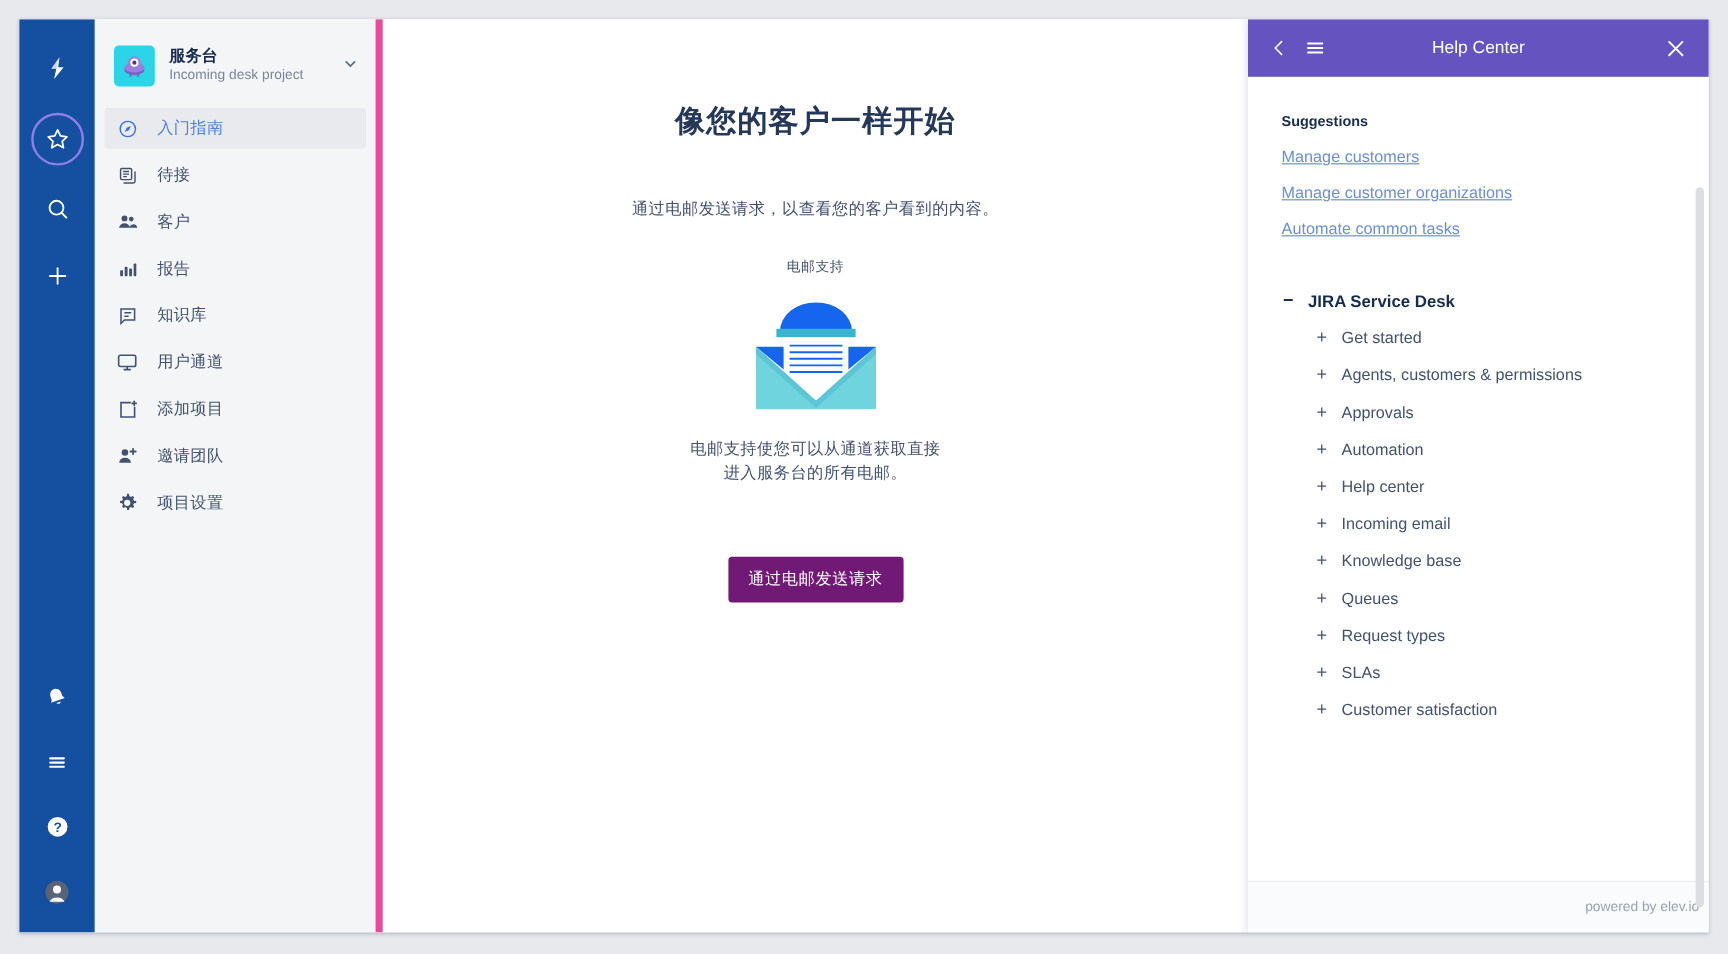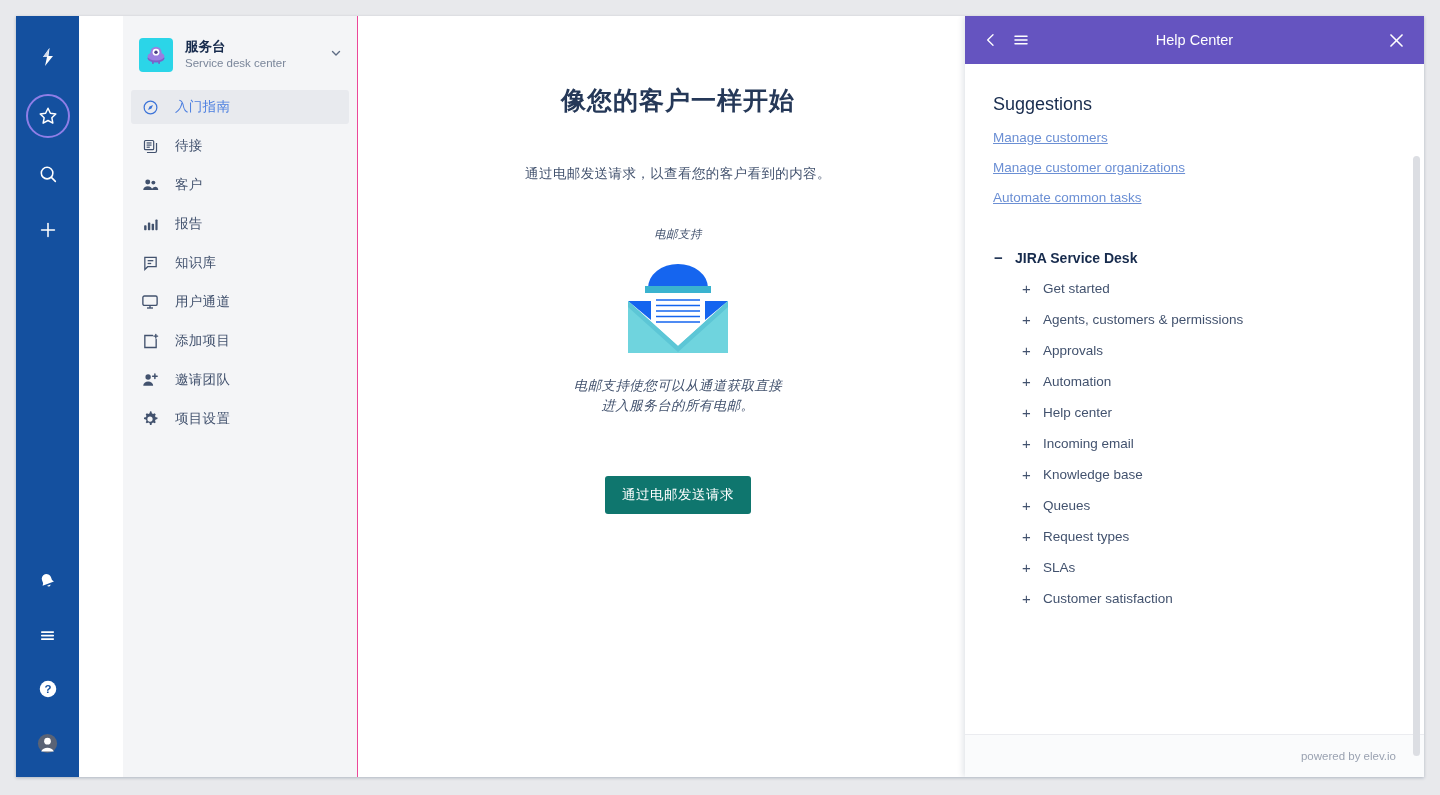--- a/index.html
+++ b/index.html
@@ -38,23 +38,22 @@
     cursor: pointer;
   }
   .rail-btn.selected { border: 2px solid #8f7ee7; }
   .rail-btn svg { display: block; }
 
   
   .sidebar {
     width: 234px;
     background: #f4f5f7;
     flex-shrink: 0;
-    border-right: 1px solid #ec4899;
+    border-right: 6px solid #ec4899;
     position: relative;
-    margin-left: 44px;
   }
   .project-head {
     display: flex; align-items: center;
     padding: 22px 14px 14px 16px;
     gap: 12px;
     cursor: pointer;
   }
   .project-avatar {
     width: 34px; height: 34px;
     border-radius: 4px;
@@ -104,44 +103,44 @@
   .main-title {
     font-size: 25px; font-weight: bold; color: #253858;
     letter-spacing: 1px;
     margin: 0;
   }
   .main-sub {
     font-size: 13.5px; color: #42526e;
     margin: 48px 0 0 0;
     letter-spacing: .4px;
   }
-  .card { margin-top: 44px; font-style: italic; }
+  .card { margin-top: 32px; }
   .card-eyebrow { font-size: 11.5px; color: #42526e; letter-spacing:.4px;}
   .env-wrap { margin-top: 12px; display:flex; justify-content:center;}
   .card-desc {
     font-size: 13.5px; color: #42526e; line-height: 20px;
     margin-top: 18px; letter-spacing: .4px;
   }
   .cta {
     margin-top: 60px;
     display: inline-block;
-    background: #0f766e;
+    background: #701a75;
     color: #ffffff;
     font-size: 13.5px;
     letter-spacing: .5px;
     border: none;
     border-radius: 3px;
     padding: 10px 17px;
     cursor: pointer;
     font-family: inherit;
   }
 
   
   .help-panel {
-    width: 459px;
+    width: 384px;
     flex-shrink: 0;
     background: #ffffff;
     display: flex;
     flex-direction: column;
     box-shadow: -2px 0 6px rgba(9,30,66,0.12);
     position: relative;
   }
   .help-header {
     height: 48px;
     background: #6554c0;
@@ -182,21 +181,21 @@
     width: 100%;
     background: transparent;
   }
   .search-input::placeholder { color: #7a869a; opacity: 1; }
   .help-body {
     flex: 1;
     overflow: hidden;
     padding: 30px 28px 0 28px;
     position: relative;
   }
-  .sugg-title { font-size: 18px; font-weight: normal; color: #172b4d; }
+  .sugg-title { font-size: 12px; font-weight: bold; color: #172b4d; }
   .sugg-link {
     display: block;
     font-size: 13.5px;
     color: #6b8fd4;
     text-decoration: underline;
     margin-top: 15px;
     cursor: pointer;
   }
   .tree { margin-top: 44px; }
   .tree-root {
@@ -211,21 +210,21 @@
     padding-left: 28px;
     cursor: pointer;
   }
   .sym { color: #42526e; font-size: 15px; width: 11px; text-align:center; display:inline-block;}
   .tree-root .sym { color: #172b4d; }
   .help-footer {
     height: 42px;
     border-top: 1px solid #ebecf0;
     background: #fafbfc;
     display: flex; align-items: center; justify-content: flex-end;
-    padding-right: 28px;
+    padding-right: 8px;
     flex-shrink: 0;
   }
   .powered { font-size: 11.5px; color: #9aa2b1; }
   .scrollbar-track {
     position: absolute;
     right: 3px; top: 140px;
     width: 8px; height: 600px;
     pointer-events: none;
   }
   .scrollbar-thumb {
@@ -311,21 +310,21 @@
           <ellipse cx="12" cy="13.2" rx="8.4" ry="4.2" fill="#9a7fe0"></ellipse>
           <circle cx="12" cy="9.4" r="5.6" fill="#9a7fe0"></circle>
           <circle cx="12" cy="9.2" r="3.4" fill="#ffffff"></circle>
           <circle cx="12" cy="9.2" r="1.7" fill="#4a3b86"></circle>
           <rect x="8" y="18.4" width="1.8" height="2.6" rx="0.7" fill="#7b61c9"></rect>
           <rect x="14.2" y="18.4" width="1.8" height="2.6" rx="0.7" fill="#7b61c9"></rect>
         </svg>
       </div>
       <div class="project-meta">
         <div class="project-name">服务台</div>
-        <div class="project-sub">Service desk center</div>
+        <div class="project-sub">Incoming desk project</div>
       </div>
       <span class="chevron">
         <svg width="14" height="14" viewBox="0 0 24 24" fill="none" stroke="#5e6c84" stroke-width="2.4" stroke-linecap="round" stroke-linejoin="round">
           <polyline points="6,9.5 12,15.5 18,9.5"></polyline>
         </svg>
       </span>
     </div>
 
     <div class="nav">
 

